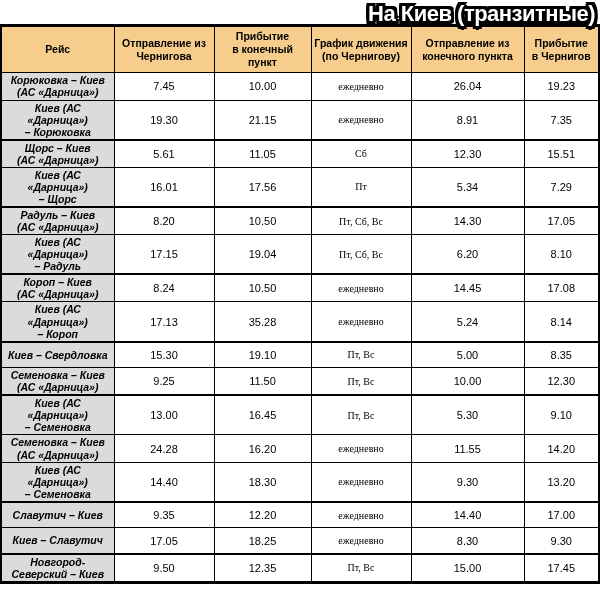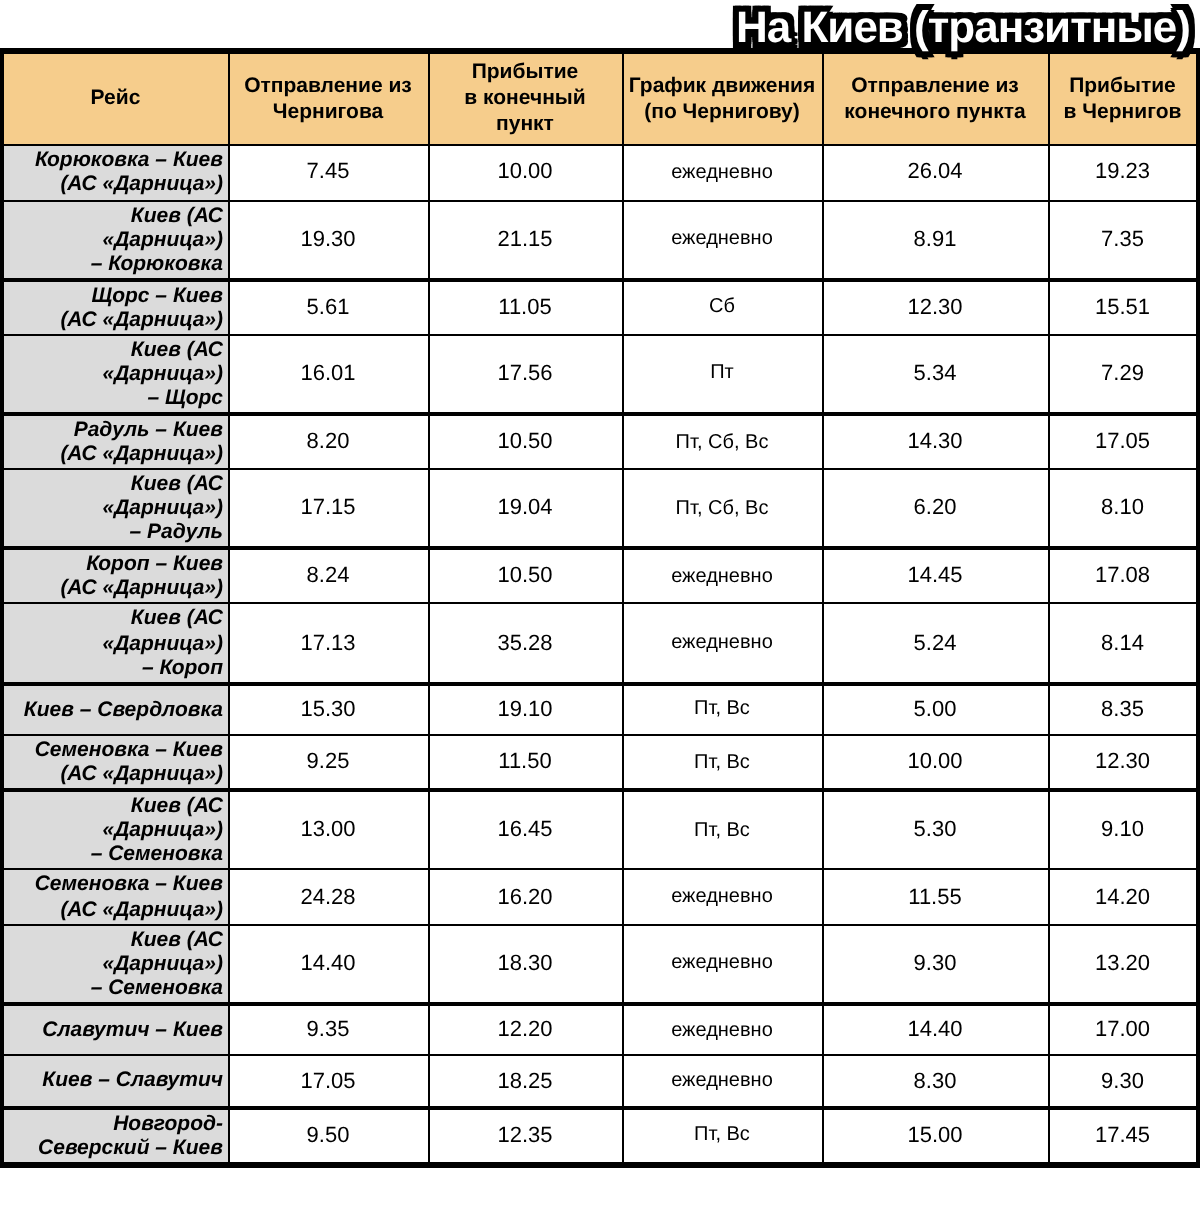--- a/index.html
+++ b/index.html
@@ -53,24 +53,23 @@
   }
   td { padding: 1px 2px; color: #000; background: #ffffff; }
   td.route {
     background: #dbdbdb;
     font-style: italic;
     font-weight: bold;
     font-size: 10.5px;
     line-height: 1.15;
     white-space: pre-line;
     height: 26px;
-    text-align: right;
   }
   td.time  { font-size: 11px; }
-  td.sched { font-size: 10px; }
+  td.sched { font-size: 10px; font-family: Liberation Serif, serif; }
   tr.group-end td { border-bottom-width: 2px; }
 </style>
 </head>
 <body>
 
 <div class="page-title">На Киев (транзитные)</div>
 
 <table class="schedule">
   <colgroup>
       <col style="width: 113px;">

